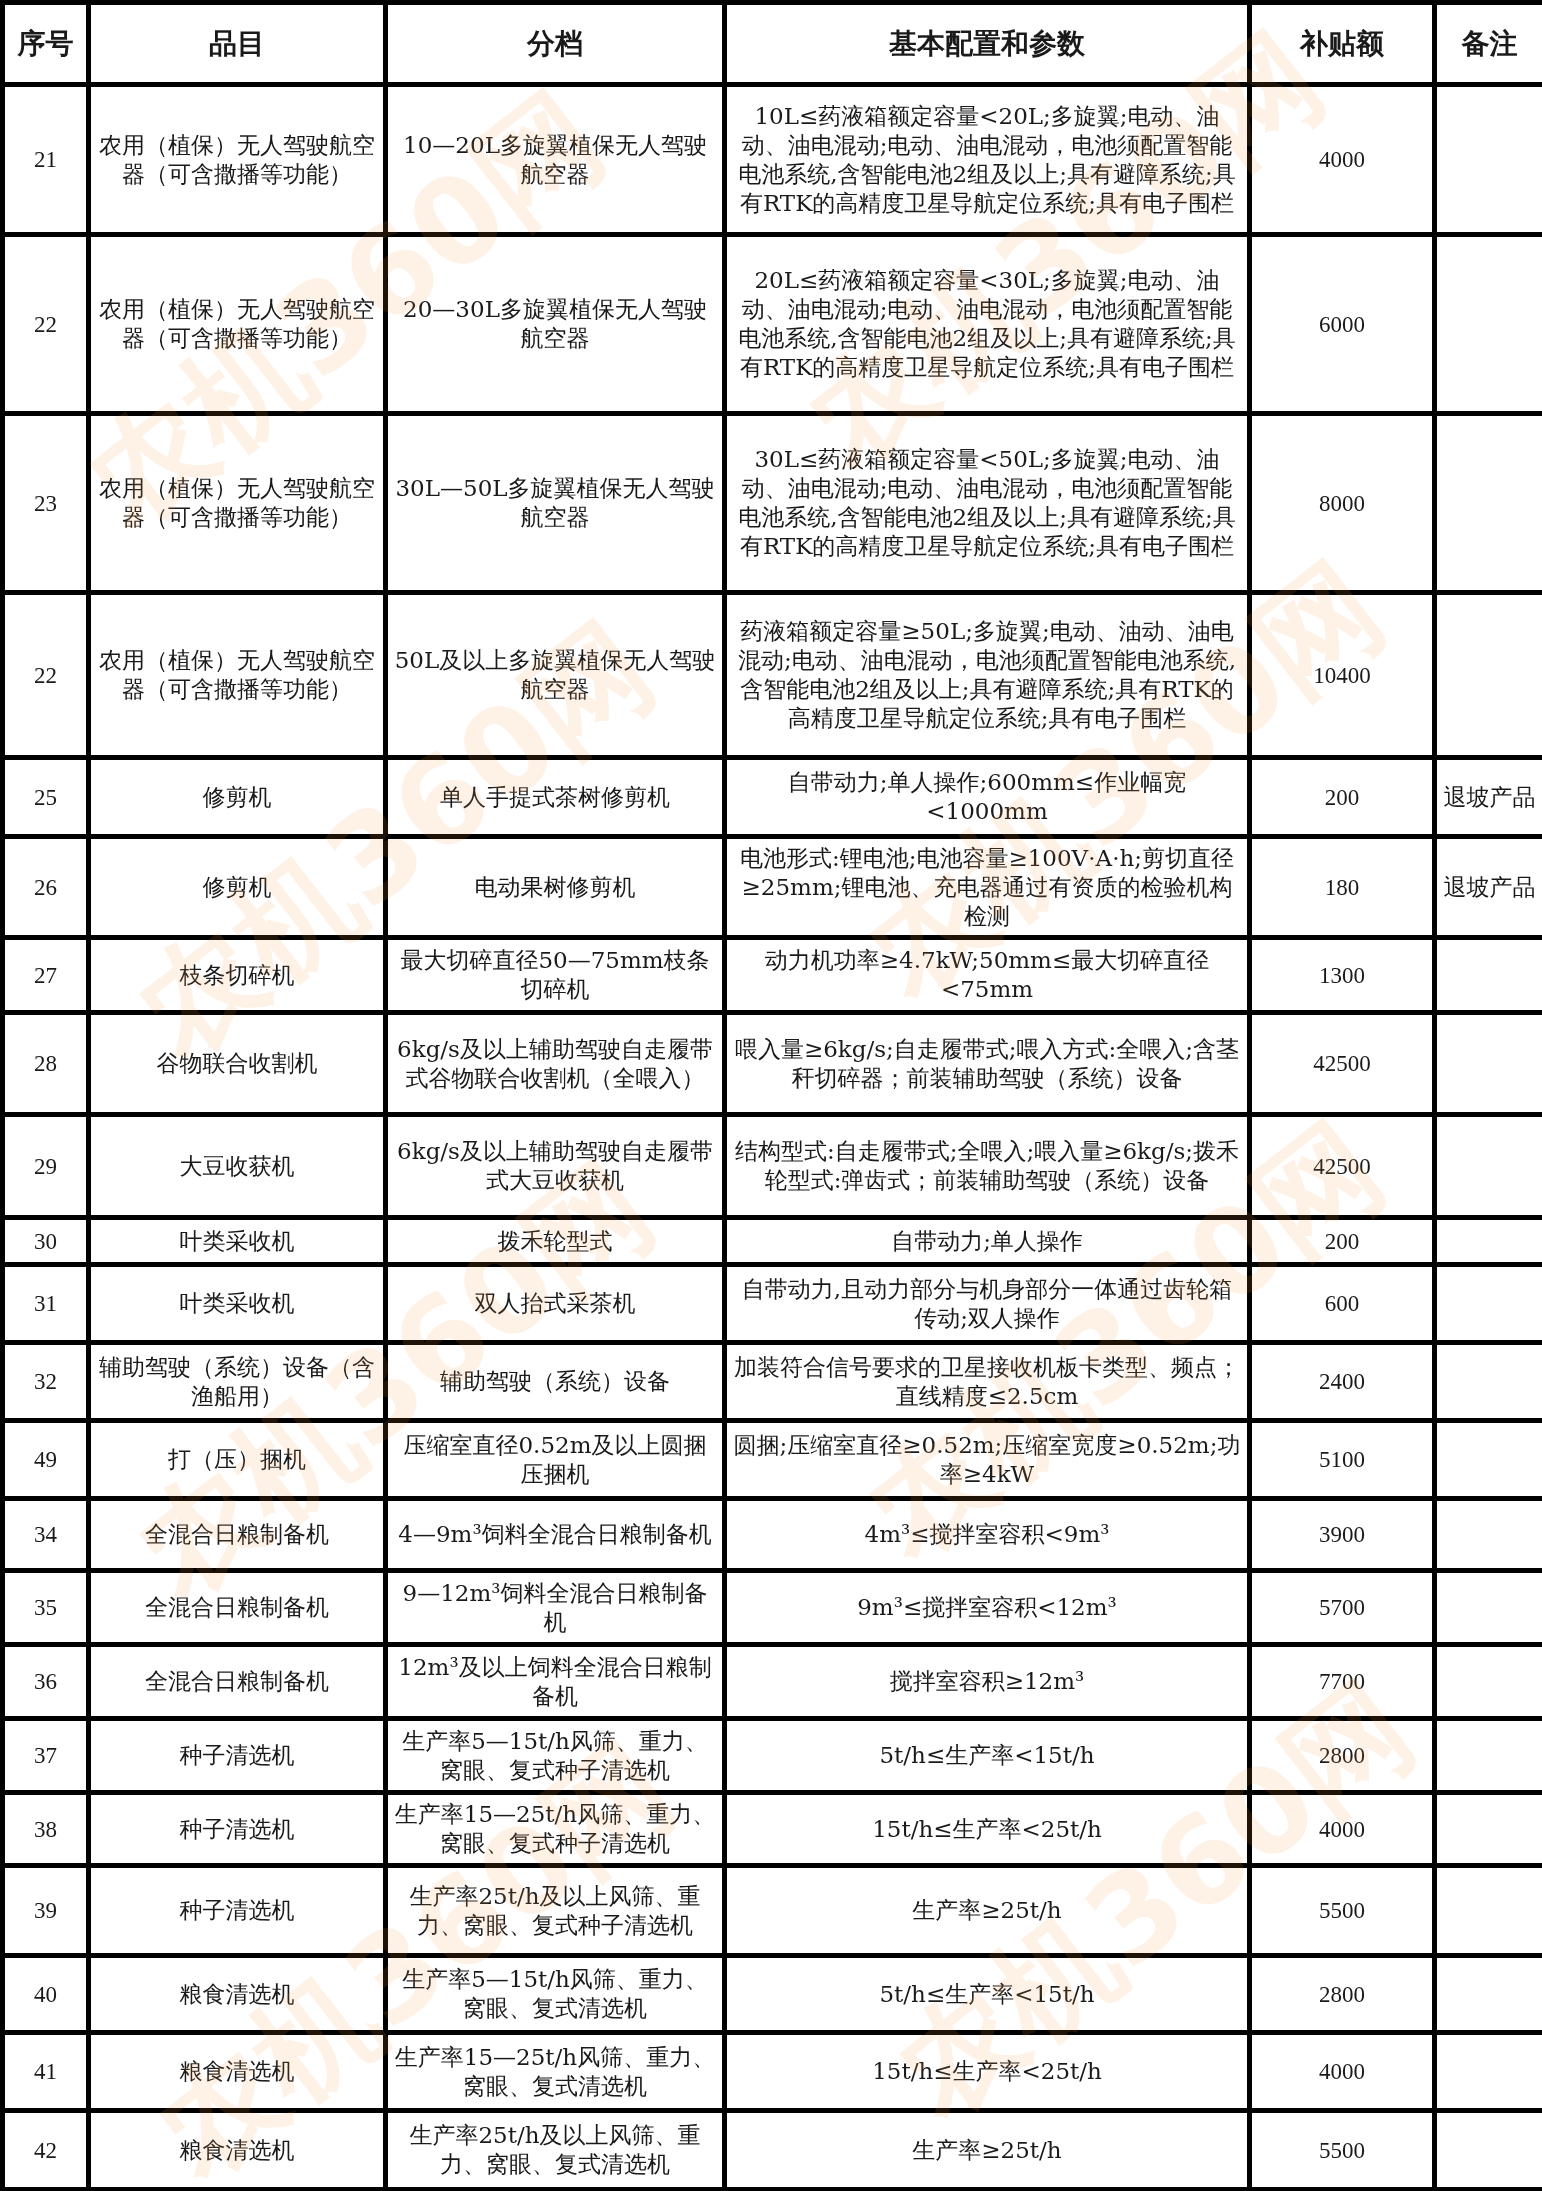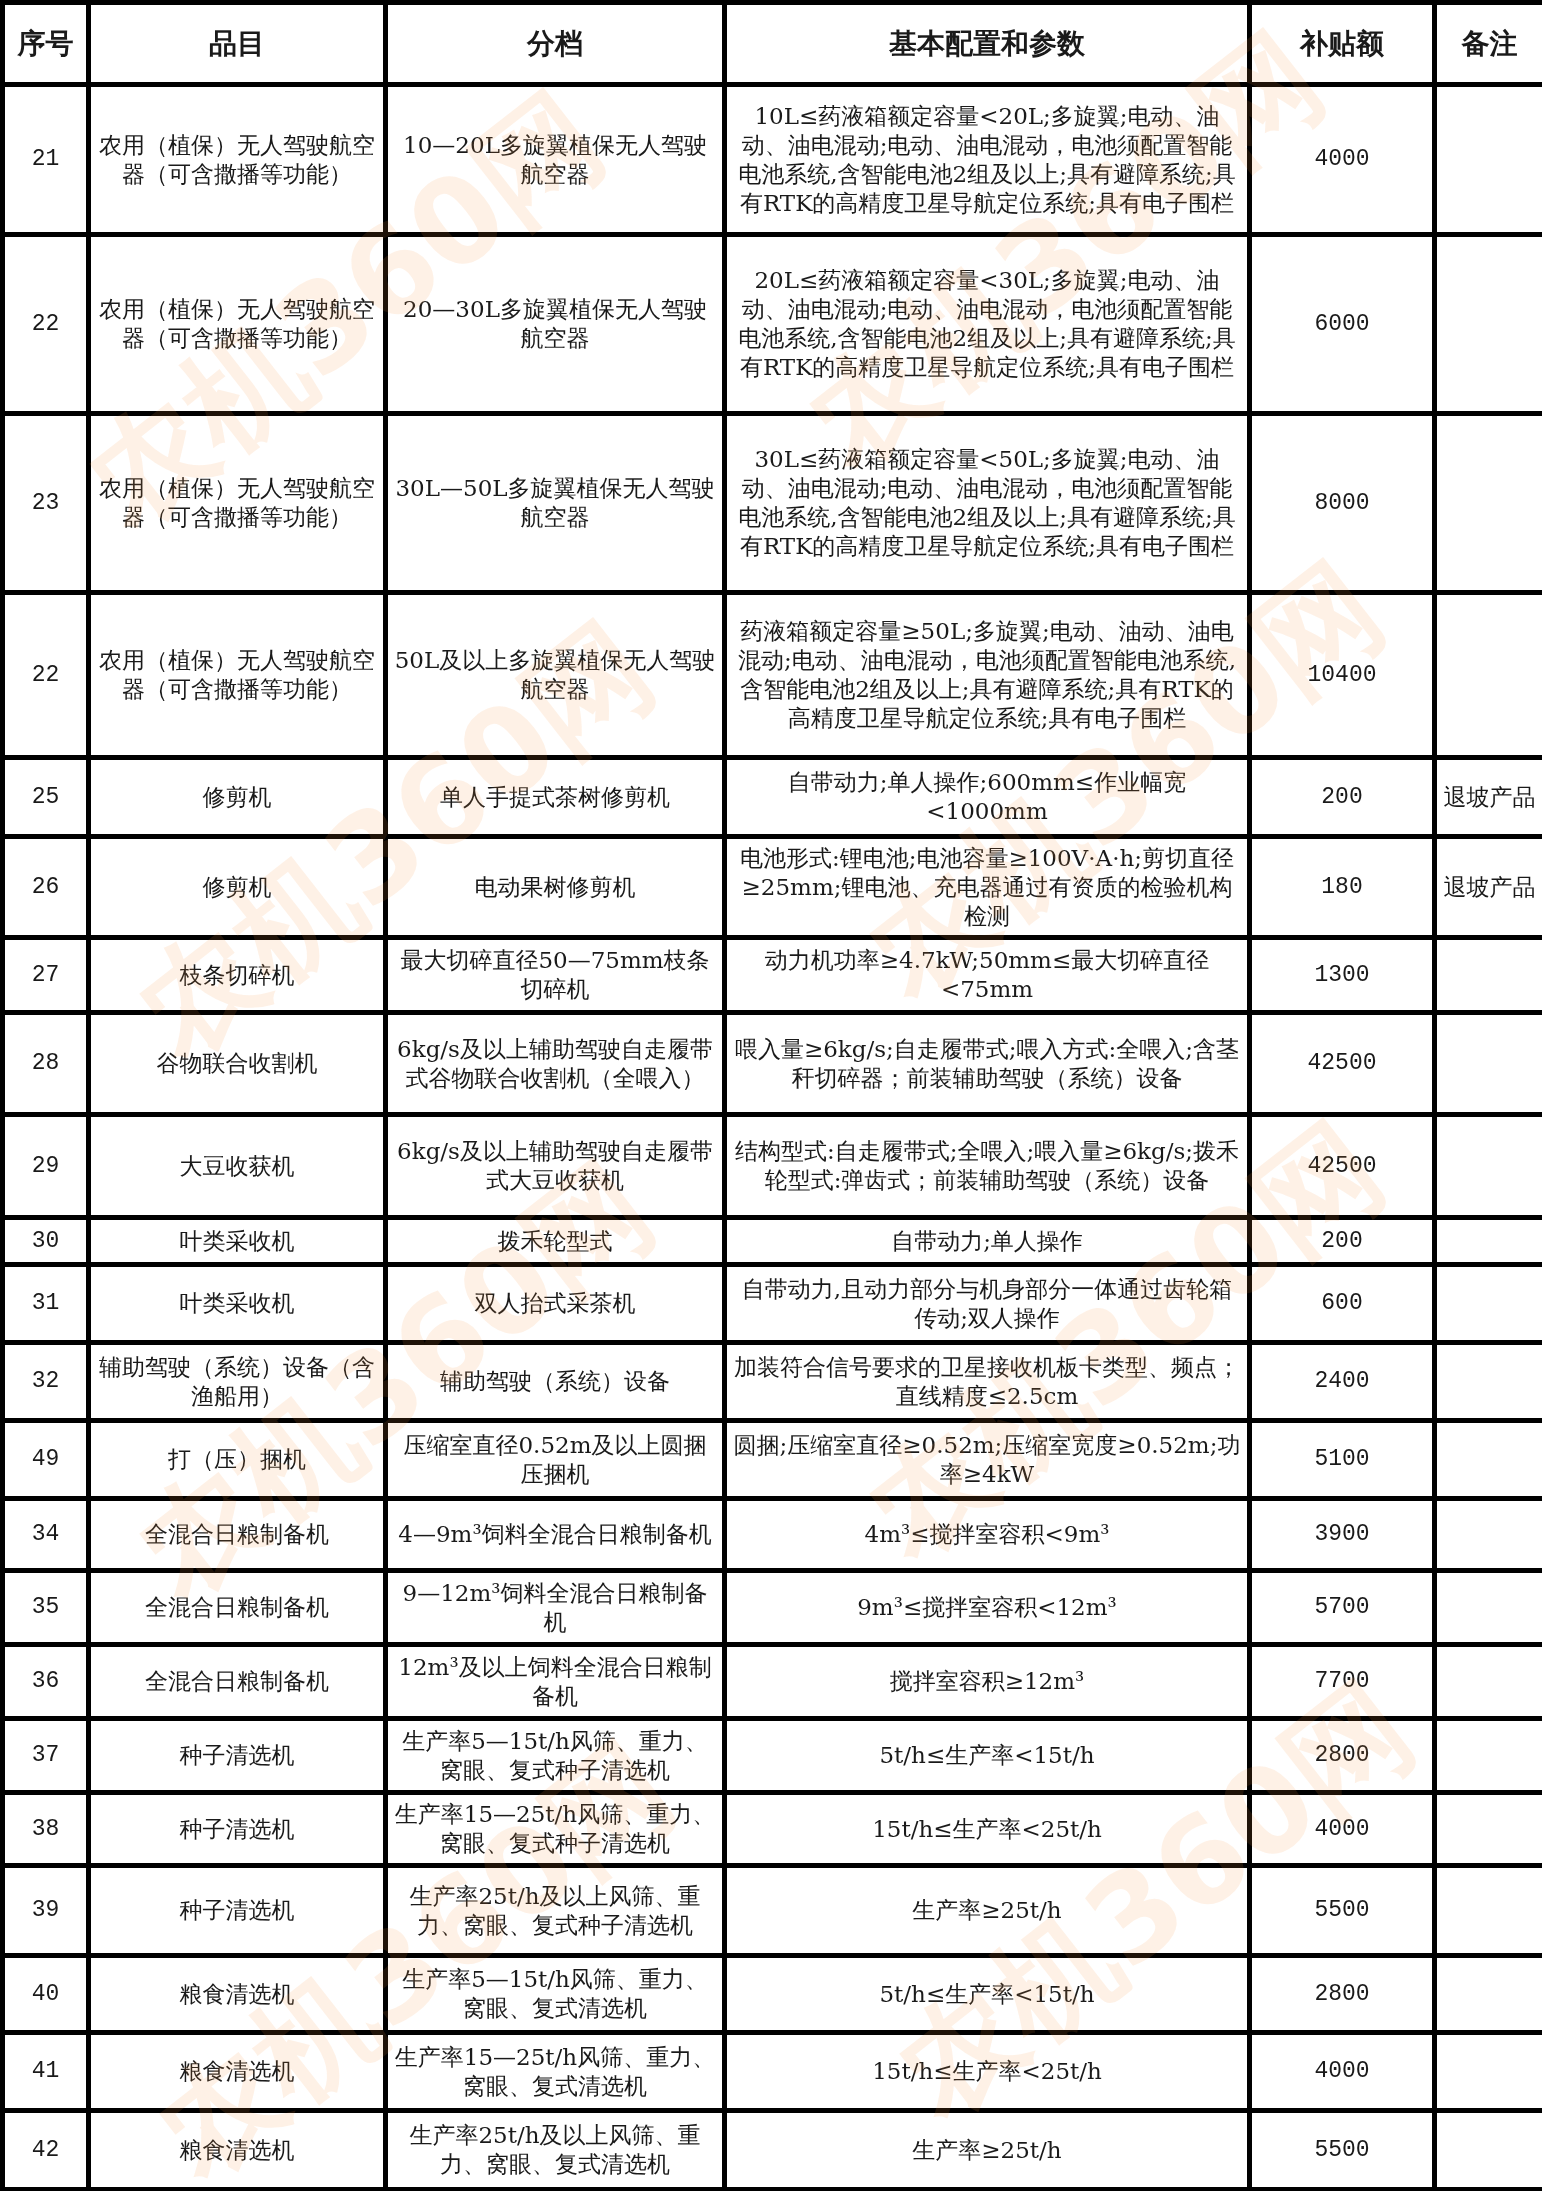--- a/index.html
+++ b/index.html
@@ -7,21 +7,21 @@
          font-family: "DejaVu Serif", "Liberation Serif", serif; color: #1a1a1a; }
   .wm { position: absolute; pointer-events: none; color: rgba(245,150,60,0.13);
         font-family: "DejaVu Sans", sans-serif; font-weight: bold; font-size: 120px;
         transform: rotate(-38deg); white-space: nowrap; z-index: 2; }
   table.grid { position: absolute; left: 0; top: 0; border-collapse: collapse;
                table-layout: fixed; width: 1542px; z-index: 1; }
   table.grid td, table.grid th { border: 5px solid #000; text-align: center; vertical-align: middle;
                padding: 0 6px; font-size: 23px; line-height: 29px; font-weight: normal; overflow: hidden; }
   table.grid th { font-weight: bold; font-size: 28px; }
   td.spec { padding: 0 4px; }
-  td.num, td.amt { font-family: Liberation Mono, monospace; font-size: 24px; }
+  td.num, td.amt { font-family: Liberation Serif, serif; font-size: 24px; }
 </style>
 </head>
 <body>
 
 <div class="wm" style="left:40px; top:230px;">农机360网</div>
 <div class="wm" style="left:760px; top:170px;">农机360网</div>
 <div class="wm" style="left:90px; top:760px;">农机360网</div>
 <div class="wm" style="left:820px; top:700px;">农机360网</div>
 <div class="wm" style="left:90px; top:1300px;">农机360网</div>
 <div class="wm" style="left:820px; top:1260px;">农机360网</div>

